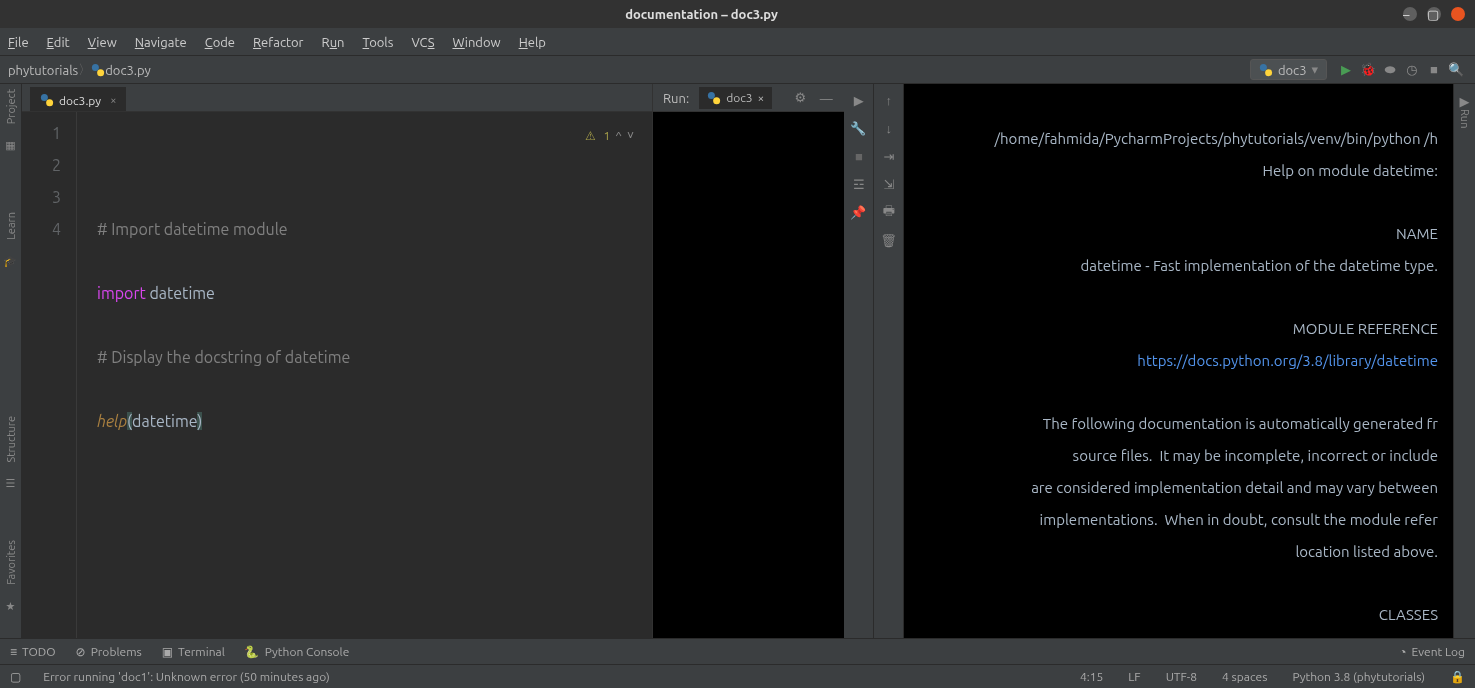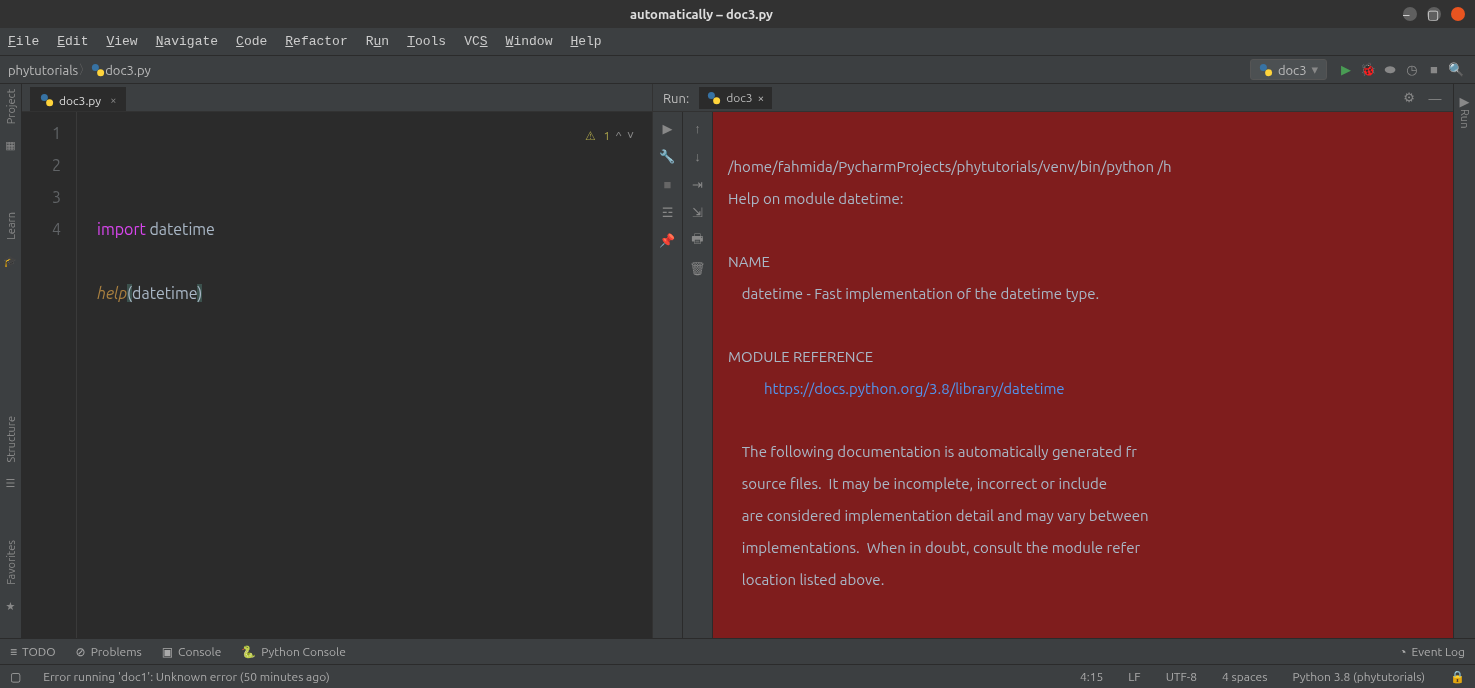--- a/index.html
+++ b/index.html
@@ -3,21 +3,21 @@
 <meta charset="utf-8">
 <style>
 * { margin:0; padding:0; box-sizing:border-box; font-family:"Ubuntu","Segoe UI",sans-serif; }
 body { background:#2b2b2b; color:#bbb; width:1475px; height:688px; overflow:hidden; display:flex; flex-direction:column; font-size:13px; }
 .titlebar { background:#323232; height:28px; display:flex; align-items:center; padding:0 10px; color:#ddd; }
 .titlebar .title { flex:1; text-align:center; font-weight:bold; }
 .winbtn { width:14px; height:14px; border-radius:50%; margin-left:10px; display:inline-block; }
 .close { background:#e95420; }
 .other { background:#5f5f5f; }
 .menubar { background:#3c3f41; height:28px; display:flex; align-items:center; padding:0 8px; gap:18px; color:#ccc; border-bottom:1px solid #2b2b2b; }
-.menubar span { cursor:pointer;font-family:Liberation Mono, monospace; }
+.menubar span { cursor:pointer; }
 .menubar .u { text-decoration:underline; }
 .toolbar { background:#3c3f41; height:28px; display:flex; align-items:center; padding:0 8px; border-bottom:1px solid #2b2b2b; }
 .breadcrumb { display:flex; align-items:center; color:#bbb; flex:1; }
 .breadcrumb .sep { color:#666; }
 .runconfig { background:#4c5052; border:1px solid #555; padding:2px 8px; border-radius:3px; display:flex; align-items:center; gap:5px; margin-right:8px; }
 .tbicon { width:16px; height:16px; display:flex; align-items:center; justify-content:center; color:#888; margin:0 3px; cursor:pointer; }
 .play { color:#499c54; }
 .bug { color:#499c54; }
 .content { flex:1; display:flex; overflow:hidden; }
 .leftstrip { width:22px; background:#3c3f41; border-right:1px solid #2b2b2b; display:flex; flex-direction:column; align-items:center; padding-top:5px; gap:15px; color:#888; font-size:11px; }
@@ -32,21 +32,21 @@
 .code { flex:1; display:flex; font-family:"JetBrains Mono","Consolas",monospace; font-size:16px; line-height:32px; position:relative; }
 .gutter { width:55px; text-align:right; padding:5px 15px 0 0; color:#606366; border-right:1px solid #3a3a3a; }
 .codelines { flex:1; padding:5px 0 0 20px; position:relative; white-space:pre; }
 .comment { color:#808080; }
 .kw { color:#d946ef; }
 .fn { color:#aa8040; font-style:italic; }
 .txt { color:#a9b7c6; }
 .caret-line { position:absolute; left:0; right:0; top:101px; height:32px; background:#323232; z-index:-1; }
 .warnbadge { position:absolute; top:8px; right:18px; color:#a9a24a; font-size:12px; display:flex; align-items:center; gap:5px; }
 .warnbadge .arr { color:#888; }
-.runpane { flex:1; display:flex; flex-direction:column; background:#7f1d1d; border-left:1px solid #323232; }
+.runpane { flex:1; display:flex; flex-direction:row; background:#000000; border-left:1px solid #323232;text-align:right; }
 .runheader { height:28px; background:#3c3f41; display:flex; align-items:center; padding:0 10px; gap:10px; border-bottom:1px solid #323232; }
 .runheader .rtitle { color:#bbb; }
 .runheader .rtab { background:#2b2b2b; padding:4px 8px; display:flex; align-items:center; gap:5px; font-size:12px; }
 .runheader .spacer { flex:1; }
 .runbody { flex:1; display:flex; overflow:hidden; }
 .rungutter { width:30px; background:#3c3f41; display:flex; flex-direction:column; align-items:center; padding-top:8px; gap:12px; border-right:1px solid #2b2b2b; }
 .rungutter2 { width:30px; background:#3c3f41; display:flex; flex-direction:column; align-items:center; padding-top:8px; gap:12px; border-right:1px solid #2b2b2b; }
 .gicon { width:16px; height:16px; color:#888; cursor:pointer; display:flex; align-items:center; justify-content:center; font-size:13px; }
 .console { flex:1; padding:8px 15px; font-family:"JetBrains Mono","Consolas",monospace; font-size:15px; line-height:31px; color:#a9b7c6; overflow:hidden; white-space:pre; }
 .console .link { color:#5394ec; }
@@ -56,21 +56,21 @@
 .statusbar { height:24px; background:#3c3f41; display:flex; align-items:center; padding:0 10px; color:#aaa; font-size:12px; border-top:1px solid #2b2b2b; }
 .statusbar .spacer { flex:1; }
 .statusbar span { margin-left:25px; }
 .pyicon { width:14px; height:14px; display:inline-block; }
 .paren { background:#3b514d; }
 </style>
 </head>
 <body>
 
 <div class="titlebar">
-  <span class="title">automatically – doc3.py</span>
+  <span class="title">documentation – doc3.py</span>
   <span class="winbtn other">–</span>
   <span class="winbtn other">▢</span>
   <span class="winbtn close"></span>
 </div>
 
 <div class="menubar">
   <span><span class="u">F</span>ile</span>
   <span><span class="u">E</span>dit</span>
   <span><span class="u">V</span>iew</span>
   <span><span class="u">N</span>avigate</span>
@@ -140,21 +140,23 @@
     <div class="code">
       <div class="gutter">
         <div>1</div>
         <div>2</div>
         <div>3</div>
         <div>4</div>
       </div>
       <div class="codelines">
         <div class="caret-line"></div>
         <div class="warnbadge">⚠ <span>1</span> <span class="arr">^</span> <span class="arr">˅</span></div>
+<div><span class="comment"># Import datetime module</span></div>
 <div><span class="kw">import</span><span class="txt"> datetime</span></div>
+<div><span class="comment"># Display the docstring of datetime</span></div>
 <div><span class="fn">help</span><span class="txt paren">(</span><span class="txt">datetime</span><span class="txt paren">)</span></div>
       </div>
     </div>
   </div>
 
   <div class="runpane">
     <div class="runheader">
       <span class="rtitle">Run:</span>
       <div class="rtab">
         <svg class="pyicon" viewBox="0 0 16 16">
@@ -208,21 +210,21 @@
 
   <div class="rightstrip">
     <span>▶</span>
     <span class="vlabel">Run</span>
   </div>
 </div>
 
 <div class="bottombar">
   <span class="bitem">≡ <span>TODO</span></span>
   <span class="bitem">⊘ <span>Problems</span></span>
-  <span class="bitem">▣ <span>Console</span></span>
+  <span class="bitem">▣ <span>Terminal</span></span>
   <span class="bitem">🐍 <span>Python Console</span></span>
   <span class="spacer"></span>
   <span class="bitem">◔ <span>Event Log</span></span>
 </div>
 
 <div class="statusbar">
   <span style="margin-left:0">▢</span>
   <span style="margin-left:22px">Error running 'doc1': Unknown error (50 minutes ago)</span>
   <span class="spacer"></span>
   <span>4:15</span>

